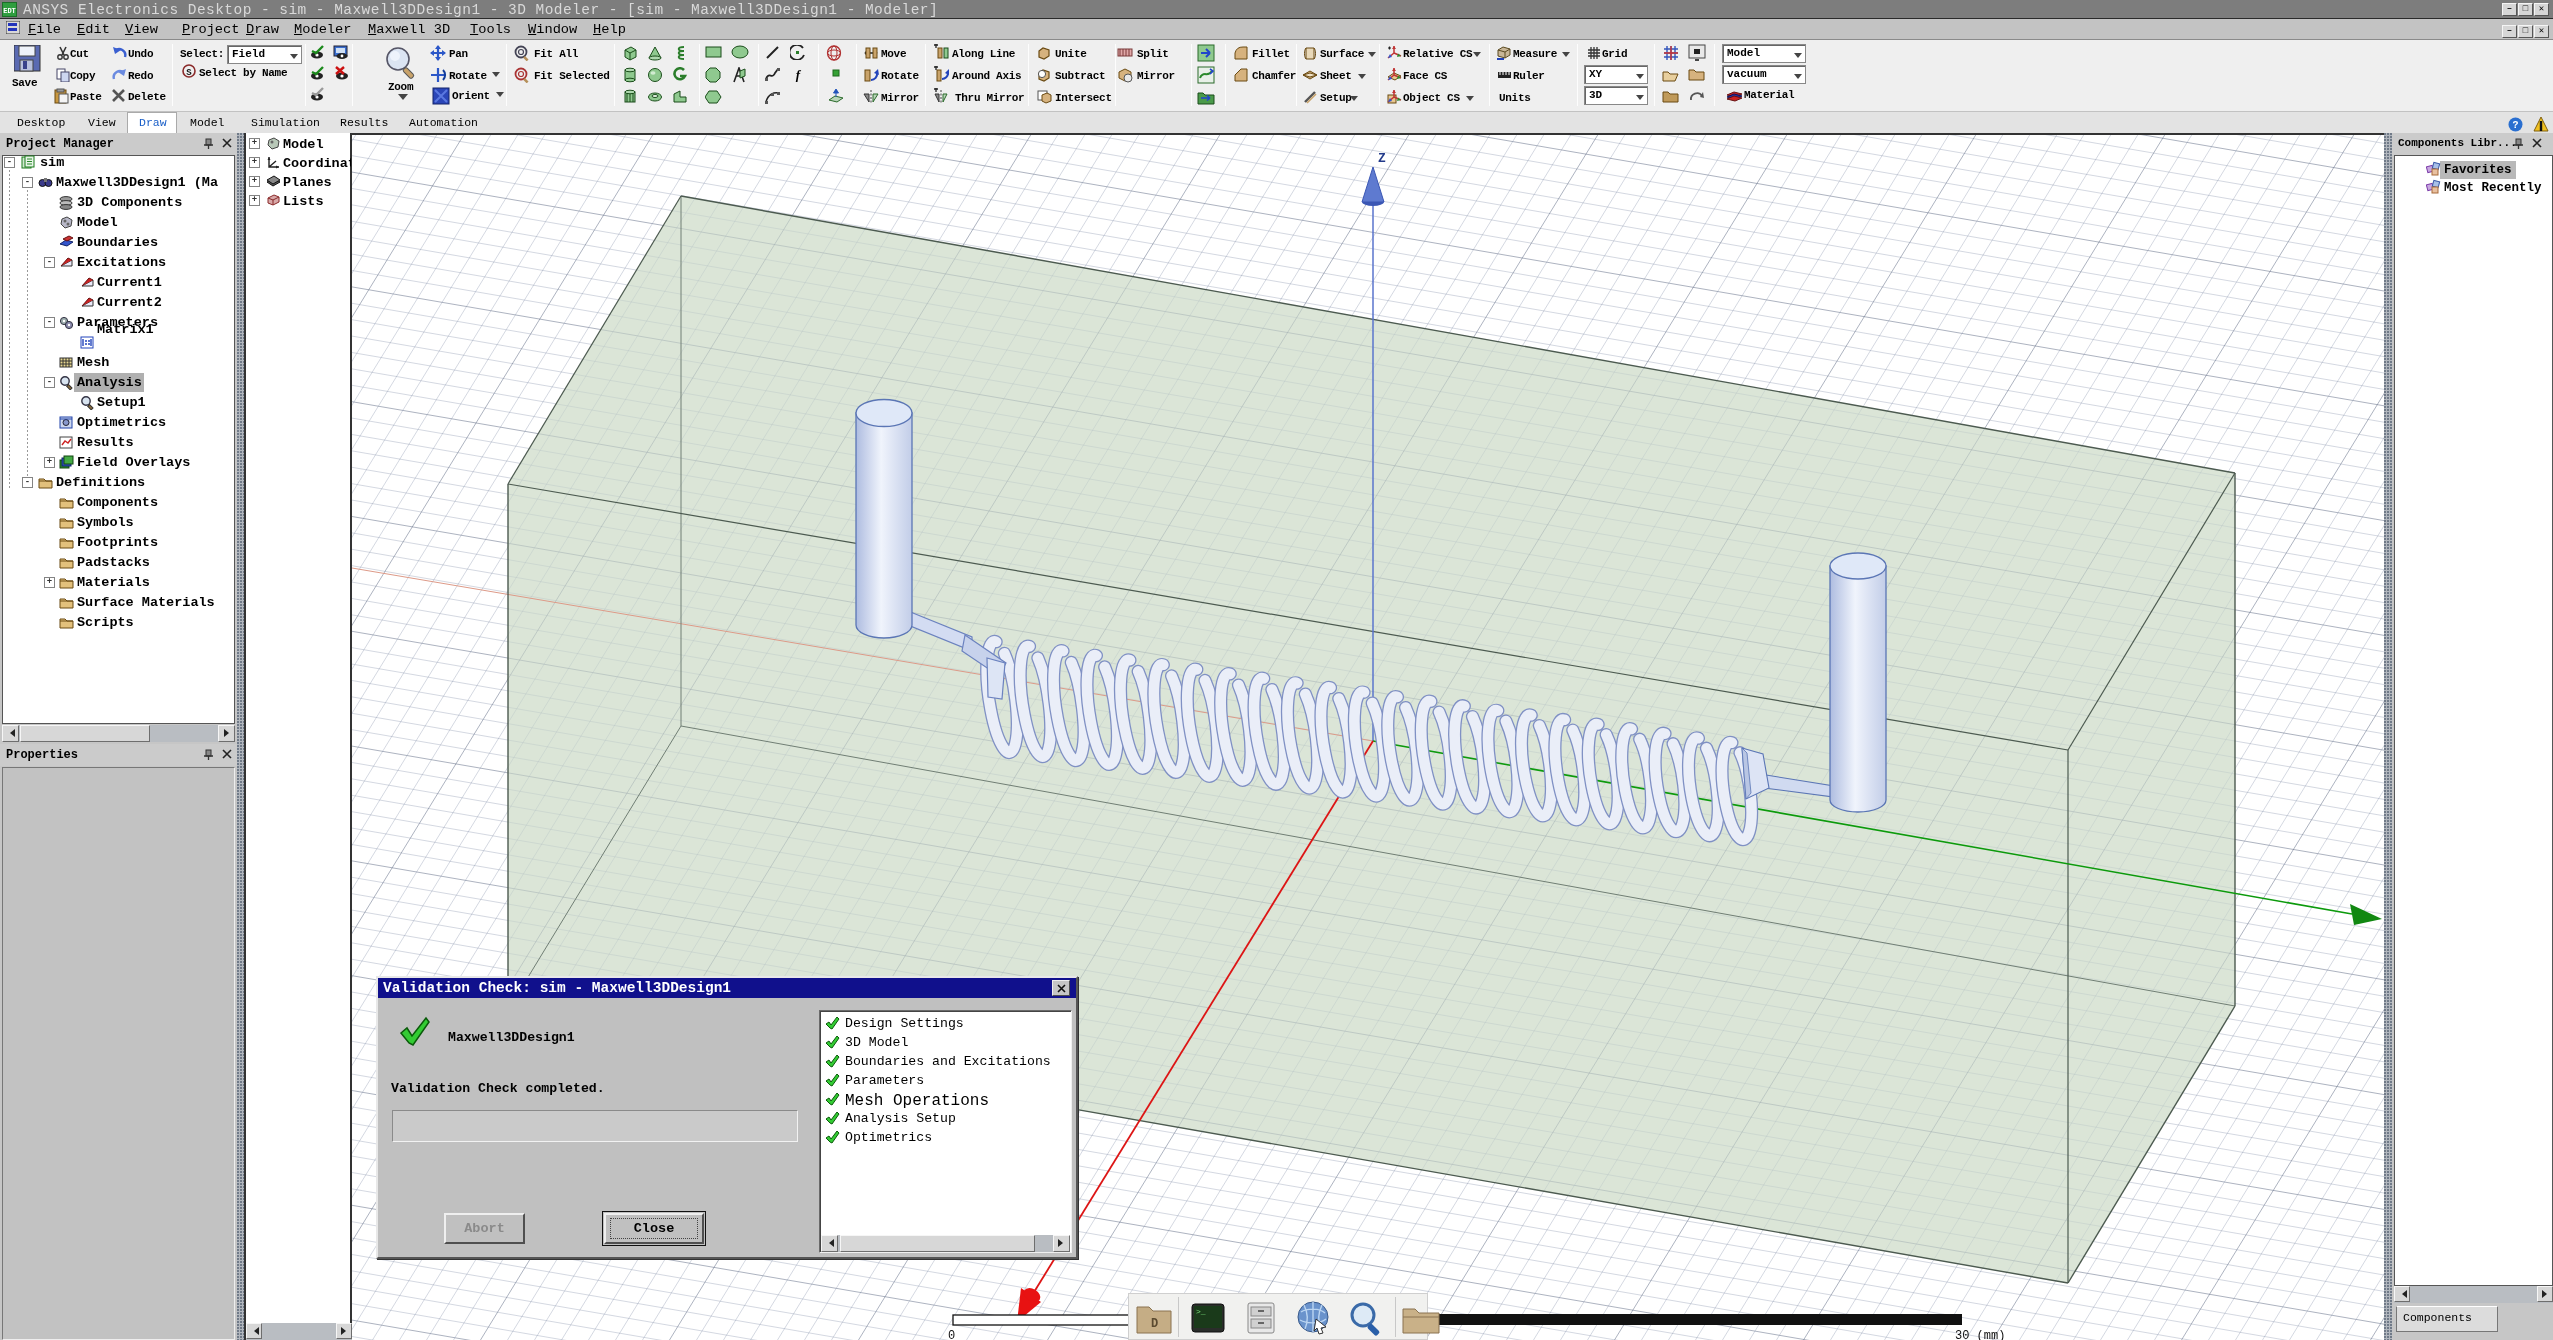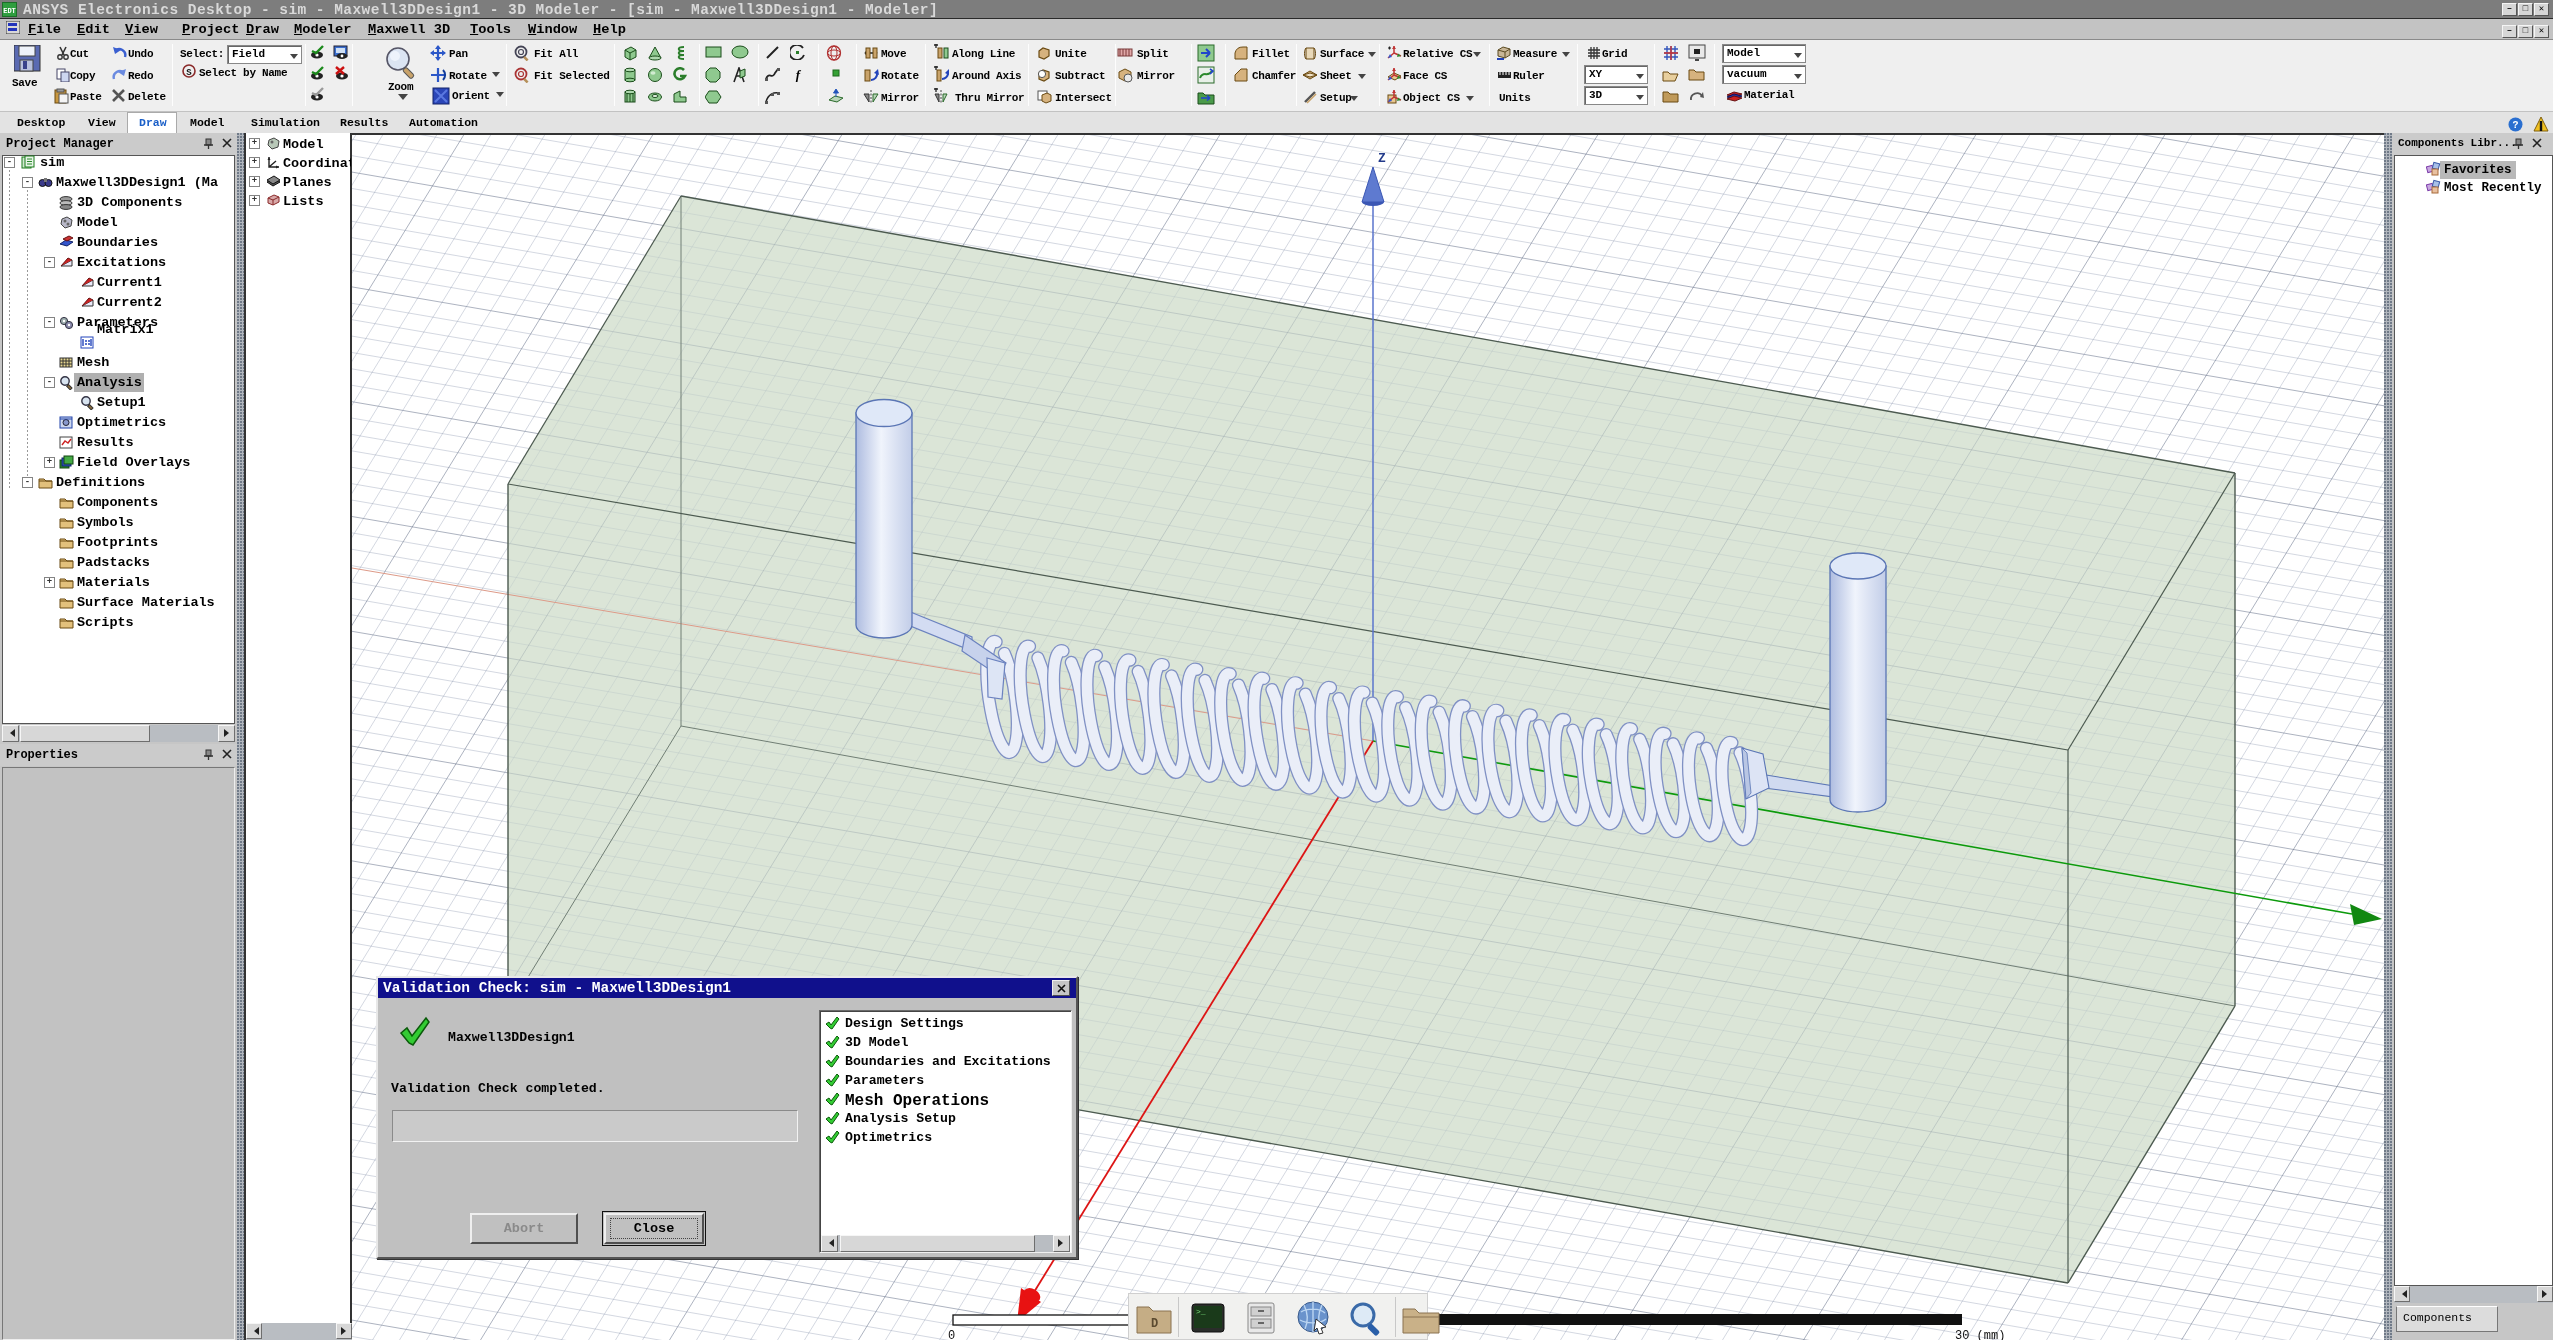--- a/index.html
+++ b/index.html
@@ -1,18 +1,18 @@
 <!DOCTYPE html>
 <html><head><meta charset="utf-8"><style>
 *{margin:0;padding:0;box-sizing:border-box}
 html,body{width:2553px;height:1340px;overflow:hidden;background:#fff;
  font-family:"Liberation Mono",monospace;-webkit-font-smoothing:none}
 .abs{position:absolute}
 .txt{position:absolute;white-space:pre;font-family:"Liberation Mono",monospace;color:#000}
-.b{font-weight:bold}
+.b{font-weight:normal}
 .titlebar{position:absolute;left:0;top:0;width:2553px;height:19px;background:#7d7d7d;border-bottom:1px solid #2a2a2a}
 .menubar{position:absolute;left:0;top:19px;width:2553px;height:21px;background:#c3c3c3;border-bottom:1px solid #8a8a8a}
 .toolbar{position:absolute;left:0;top:40px;width:2553px;height:72px;background:#efefef;border-bottom:1px solid #c2c2c2}
 .tabrow{position:absolute;left:0;top:112px;width:2553px;height:21px;background:#e3e3e3}
 .sep{position:absolute;top:44px;width:1px;height:62px;background:#c6c6c6;border-right:1px solid #fdfdfd}
 .tlab{position:absolute;font-size:11px;font-weight:bold;color:#000;letter-spacing:-.3px;white-space:pre}
 .combo{position:absolute;background:#fff;border:1px solid #888;box-shadow:inset 1px 1px 0 #666}
 .combo span{position:absolute;left:4px;top:2px;font-size:11px;font-weight:bold;white-space:pre}
 .combo i{position:absolute;right:3px;top:45%;width:0;height:0;border:4px solid transparent;border-top:5px solid #444}
 .wbtn{position:absolute;width:15px;height:13px;background:#d6d6d6;border:1px solid;border-color:#f5f5f5 #555 #555 #f5f5f5;
@@ -1077,21 +1077,21 @@
 <div class="abs" style="left:1052px;top:980px;width:18px;height:16px;background:#c6c6c6;border:1px solid;border-color:#efefef #4f4f4f #4f4f4f #efefef"></div>
 <svg class="abs" style="left:1056px;top:983px" width="12" height="11">
     <path d="M2 2 L9 9 M9 2 L2 9" stroke="#111" stroke-width="1.6"></path>
   </svg>
 <svg class="abs" style="left:398px;top:1015px" width="34" height="34">
     <path d="M3 18 L9 13 L14 21 L28 3 L31 7 L15 30 L11 28 Z" fill="#33cc33" stroke="#0a5a0a" stroke-width="1.5"></path>
   </svg>
 <div class="txt" style="left:448px;top:1030px;font-size:13.2px;font-weight:bold">Maxwell3DDesign1</div>
 <div class="txt" style="left:391px;top:1081px;font-size:13.2px;font-weight:bold">Validation Check completed.</div>
 <div class="abs" style="left:392px;top:1110px;width:406px;height:32px;background:#cacaca;border:1px solid;border-color:#8a8a8a #f2f2f2 #f2f2f2 #8a8a8a"></div>
-<div class="btn" style="left:470px;top:1213px;width:108px;height:31px;line-height:28px;color:#8a8a8a">Abort</div>
+<div class="btn" style="left:444px;top:1213px;width:81px;height:31px;line-height:28px;color:#8a8a8a">Abort</div>
 <div class="abs" style="left:602px;top:1211px;width:104px;height:35px;background:#c0c0c0;border:1px solid #111"></div>
 <div class="btn" style="left:604px;top:1213px;width:100px;height:31px;line-height:28px">Close</div>
 <div class="abs" style="left:610px;top:1218px;width:88px;height:21px;border:1px dotted #444"></div>
 <div class="abs white" style="left:819px;top:1010px;width:253px;height:243px;border:1px solid;border-color:#6a6a6a #f0f0f0 #f0f0f0 #6a6a6a;box-shadow:inset 1px 1px 0 #444"></div>
 <svg class="abs" style="left:825px;top:1016px" width="15" height="14">
     <path d="M1 8 L4 6 L6 9 L12 1 L14 3 L7 13 L5 12 Z" fill="#33cc33" stroke="#0a5a0a" stroke-width="1"></path>
   </svg>
 <div class="txt b" style="left:845px;top:1016px;font-size:13.2px">Design Settings</div>
 <svg class="abs" style="left:825px;top:1035px" width="15" height="14">
     <path d="M1 8 L4 6 L6 9 L12 1 L14 3 L7 13 L5 12 Z" fill="#33cc33" stroke="#0a5a0a" stroke-width="1"></path>

